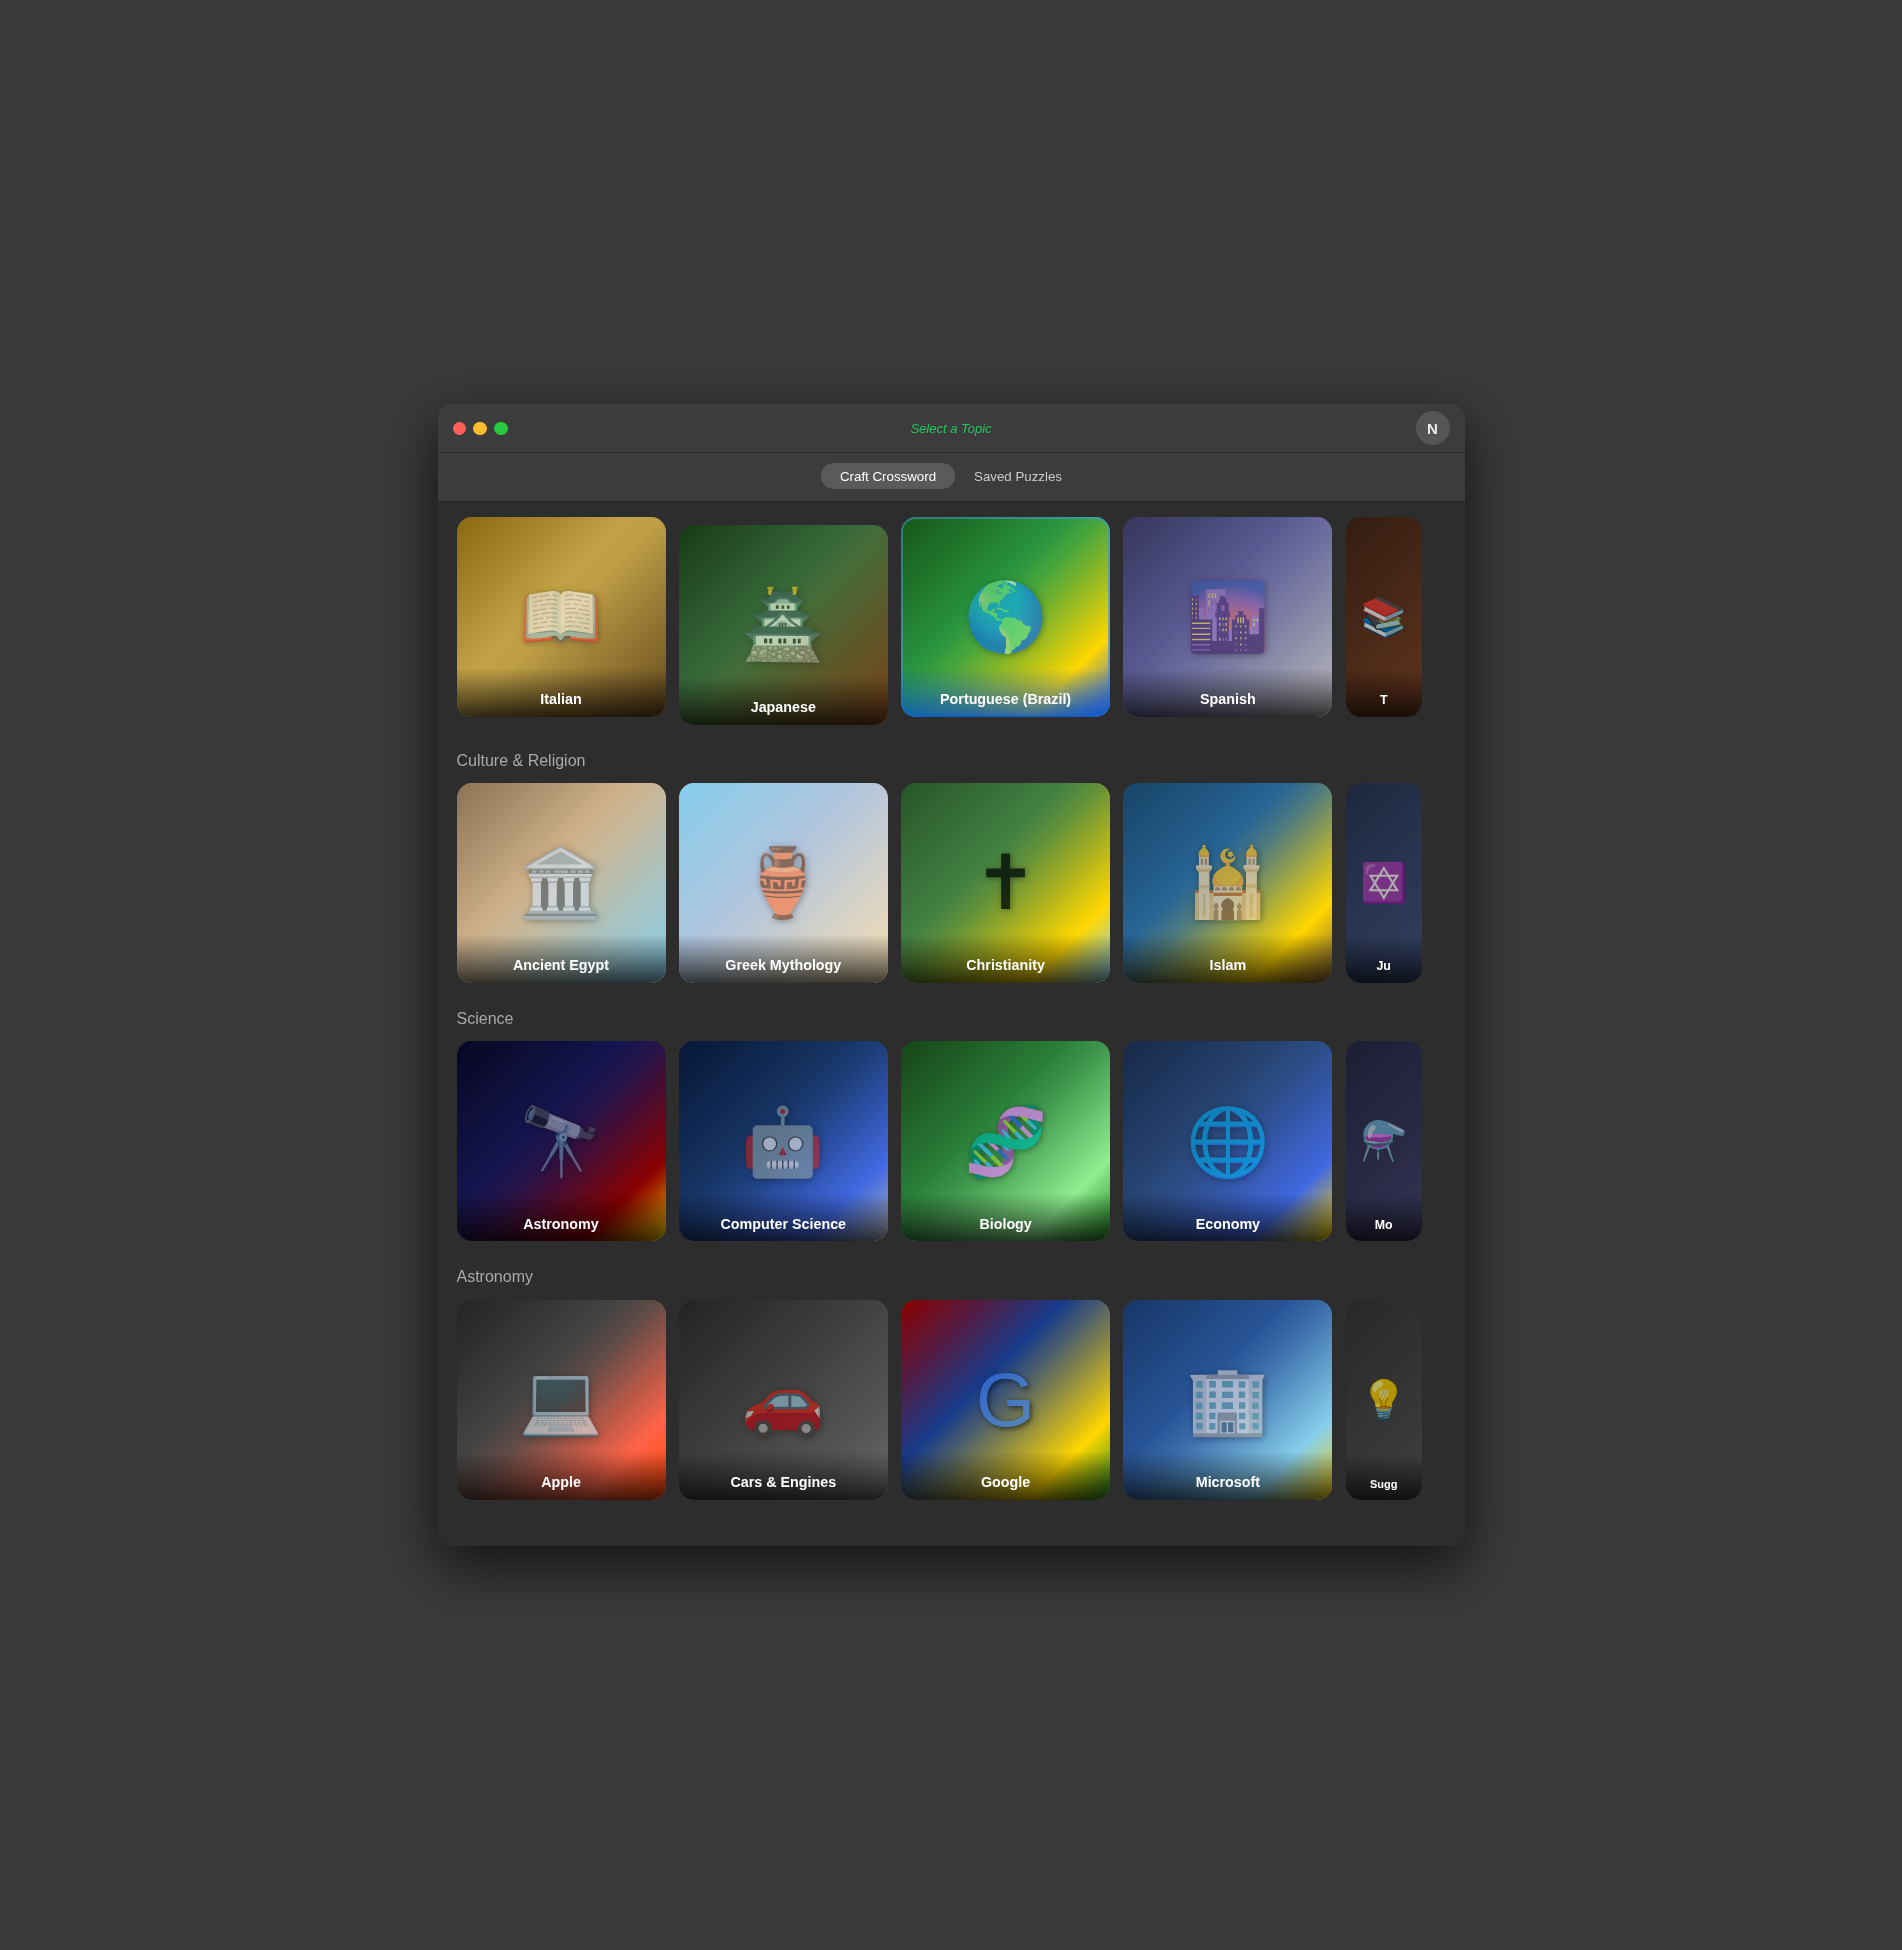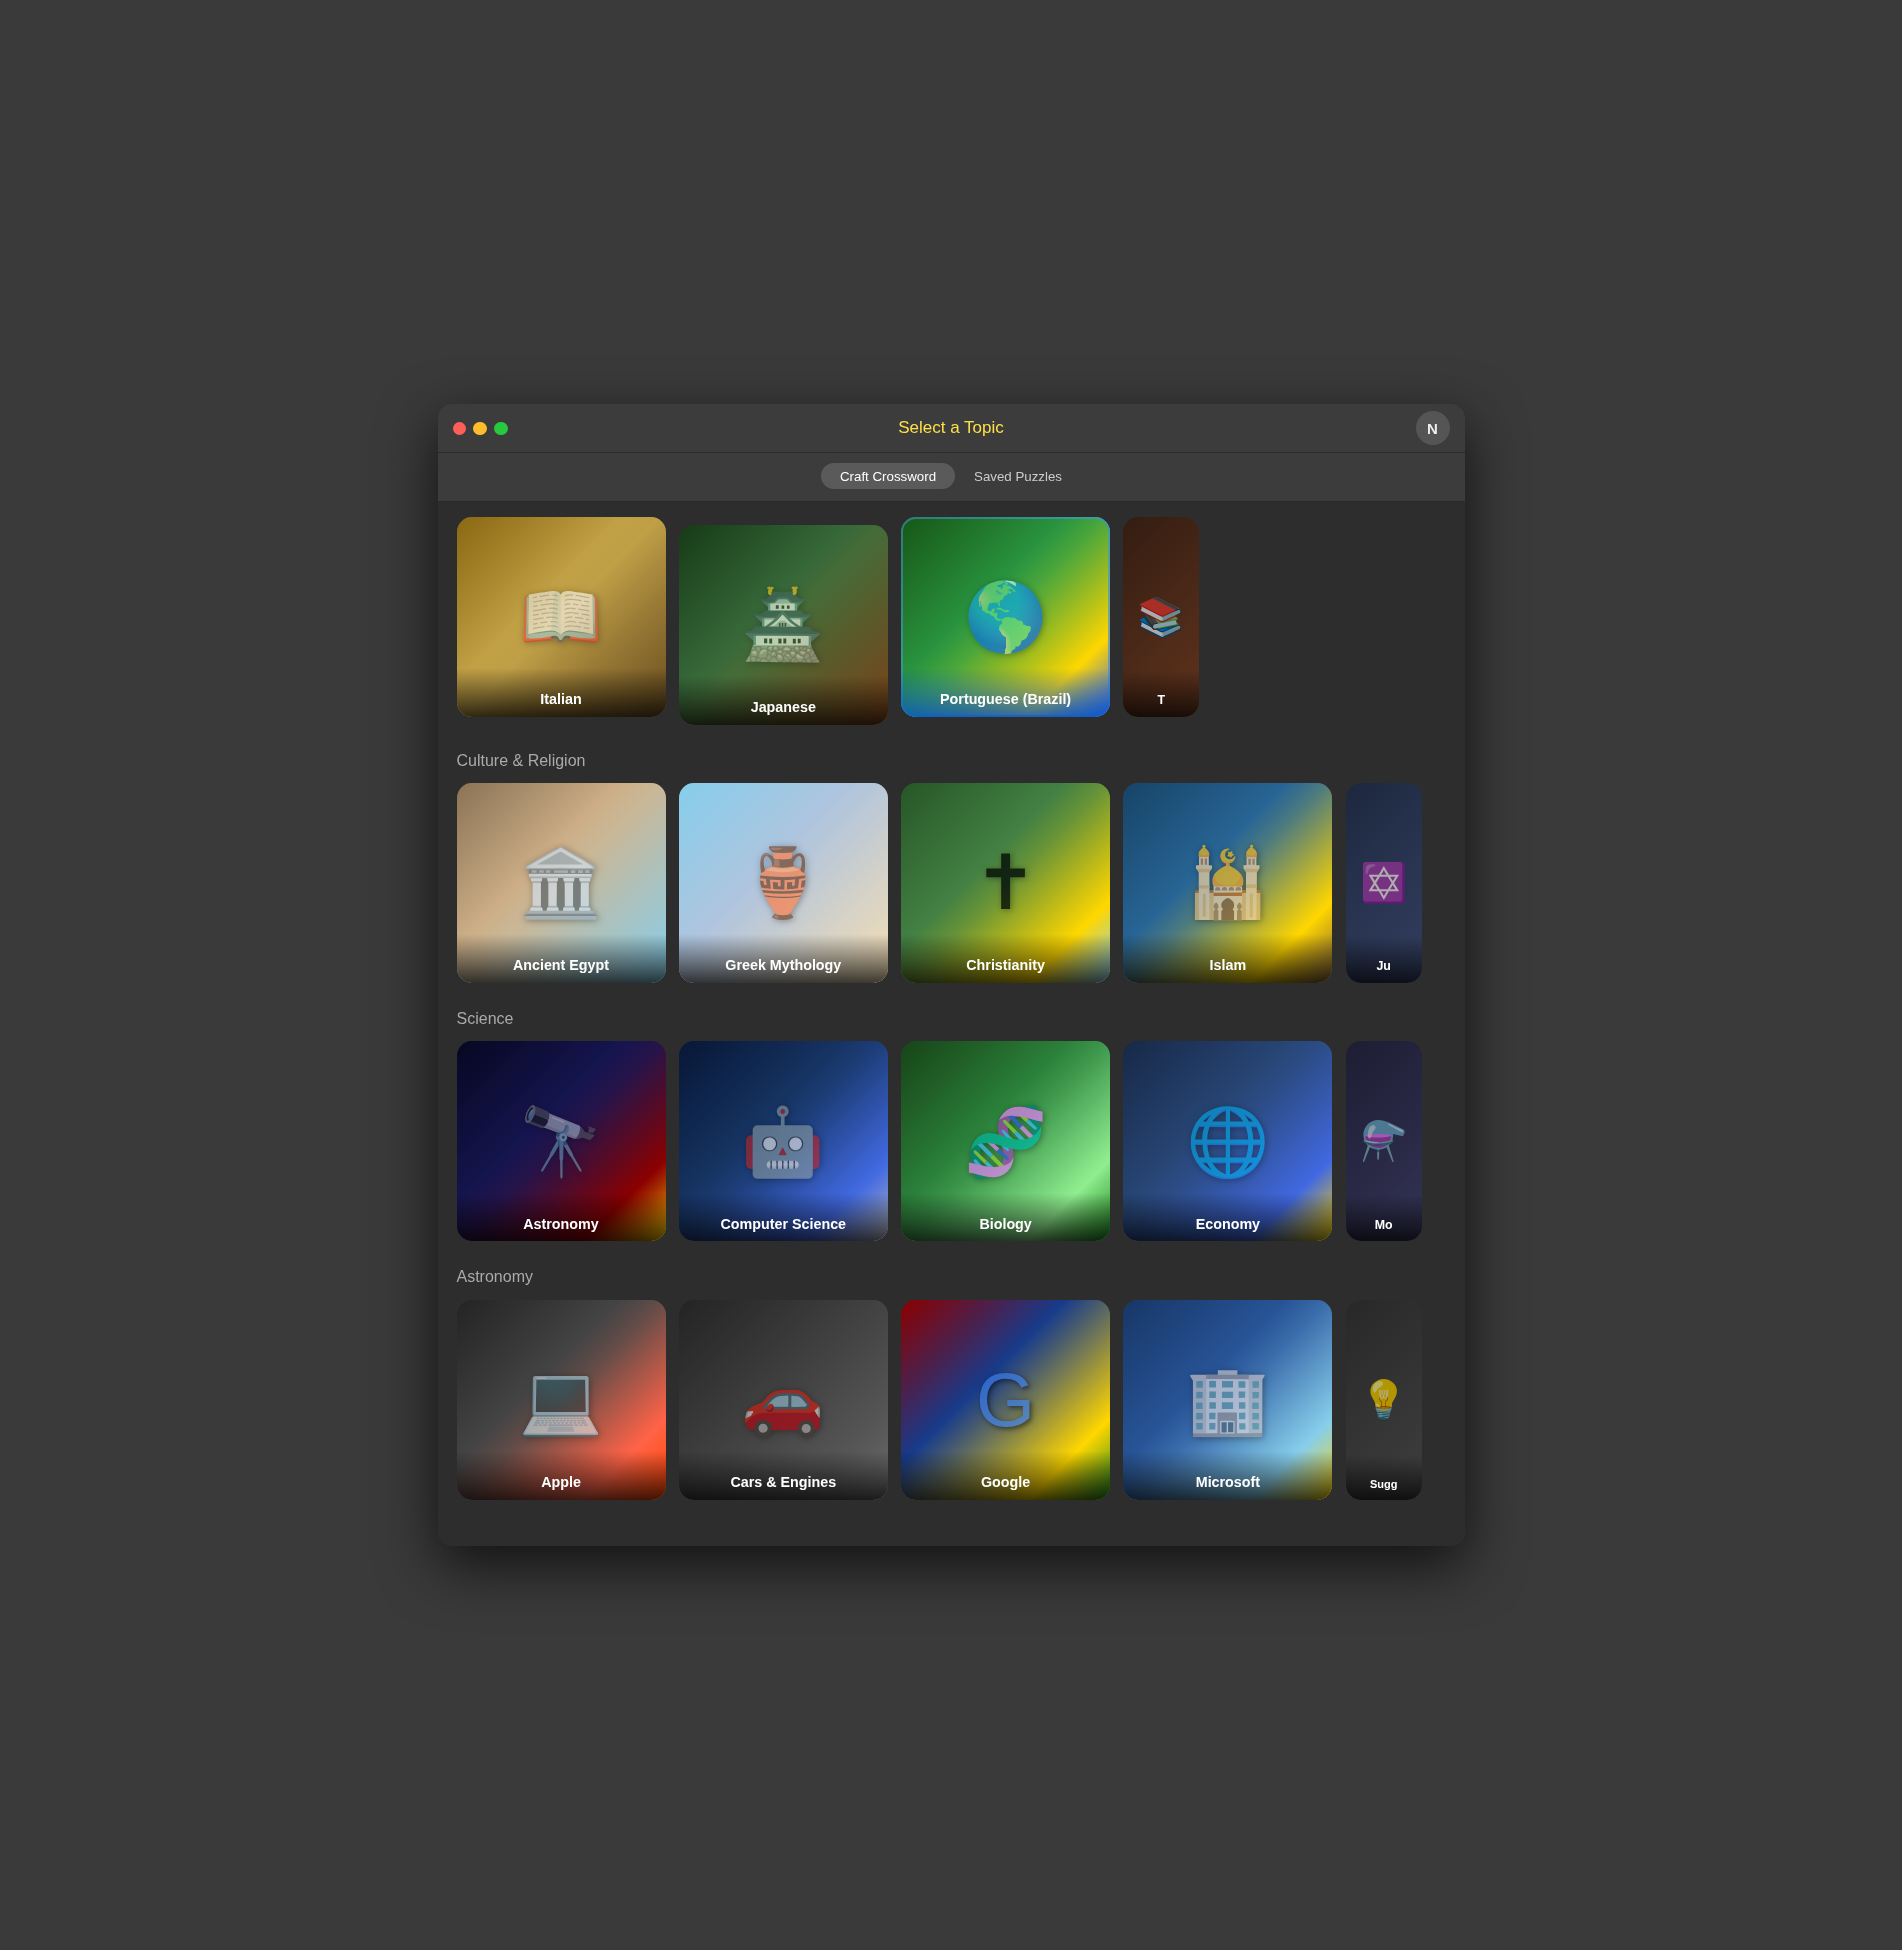--- a/index.html
+++ b/index.html
@@ -46,23 +46,24 @@
     }
 
     .traffic-light.close { background: #ff5f56; }
     .traffic-light.minimize { background: #ffbd2e; }
     .traffic-light.maximize { background: #27c93f; }
 
     .window-title {
       position: absolute;
       left: 50%;
       transform: translateX(-50%);
-      color: #fde047;
-      font-size: 17px;
+      color: #22c55e;
+      font-size: 13px;
       font-weight: 500;
+      font-style: italic;
     }
 
     .user-avatar {
       position: absolute;
       right: 15px;
       width: 34px;
       height: 34px;
       border-radius: 50%;
       background: #555;
       display: flex;
@@ -235,20 +236,27 @@
         <div class="overlay" style="background: linear-gradient(135deg, rgba(20,60,20,0.5) 0%, rgba(80,140,60,0.4) 50%, rgba(100,60,30,0.5) 100%);"></div>
         <div class="topic-card-label">Japanese</div>
       </div>
       <div class="topic-card card-portuguese" style="outline: 2.9px solid #4a90d9; outline-offset: -2.9px;">
         <div class="topic-card-bg">
           <span class="card-icon">🌎</span>
         </div>
         <div class="overlay" style="background: linear-gradient(135deg, rgba(20,100,20,0.5) 0%, rgba(40,180,80,0.4) 50%, rgba(255,215,0,0.3) 80%, rgba(65,105,225,0.4) 100%);"></div>
         <div class="topic-card-label" style="background: linear-gradient(transparent, rgba(0,80,200,0.8));">Portuguese (Brazil)</div>
       </div>
+      <div class="topic-card card-spanish">
+        <div class="topic-card-bg">
+          <span class="card-icon">🌆</span>
+        </div>
+        <div class="overlay" style="background: linear-gradient(135deg, rgba(50,50,80,0.5) 0%, rgba(100,100,150,0.4) 50%, rgba(180,180,180,0.3) 100%);"></div>
+        <div class="topic-card-label">Spanish</div>
+      </div>
       <div class="topic-card partial card-partial-lang">
         <div class="topic-card-bg" style="font-size:38px;">📚</div>
         <div class="overlay" style="background: rgba(0,0,0,0.3);"></div>
         <div class="topic-card-label" style="font-size:12.4px;">T</div>
       </div>
     </div>
 
     <div class="section-label">Culture &amp; Religion</div>
     <div class="topics-row">
       <div class="topic-card card-egypt">

